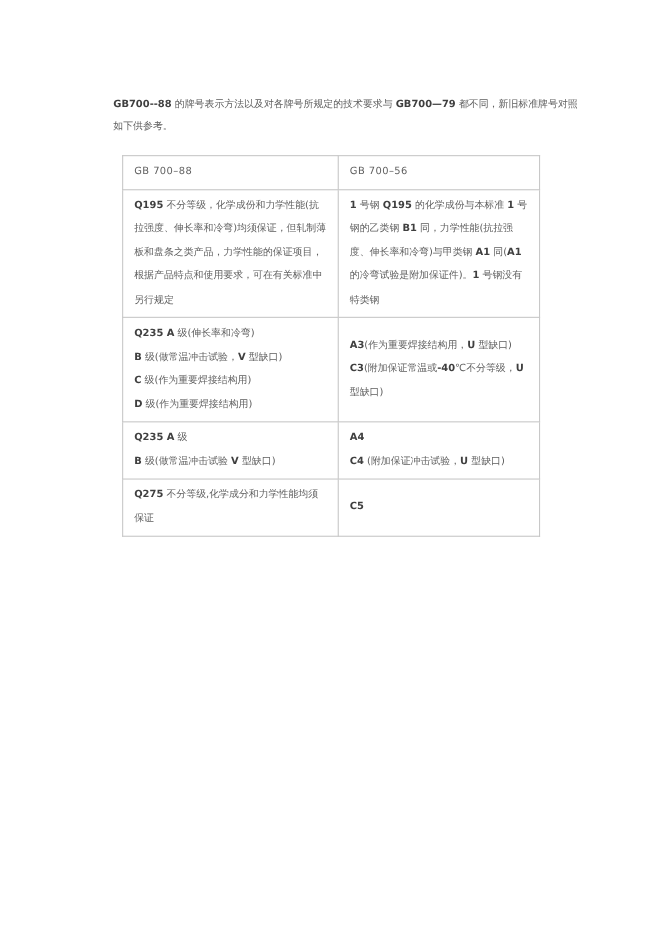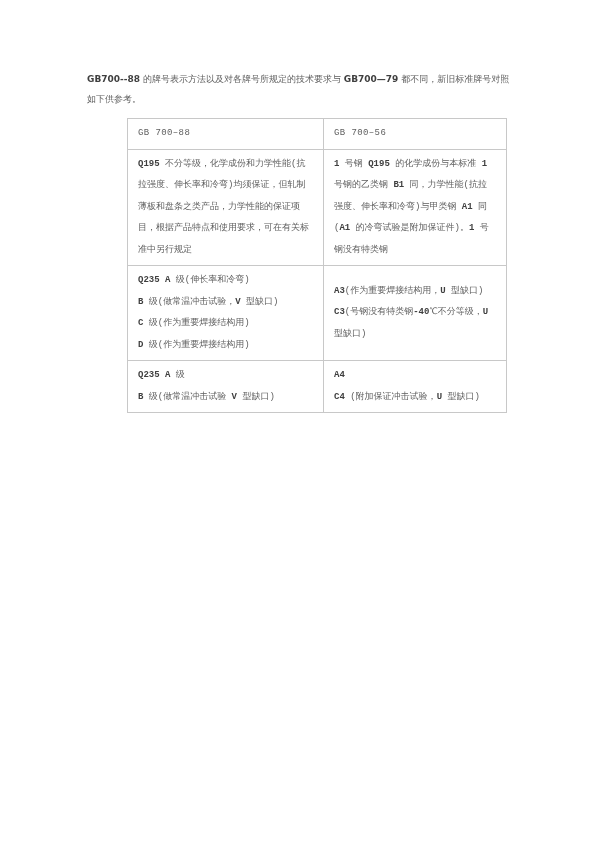--- a/index.html
+++ b/index.html
@@ -16,32 +16,31 @@
     color:var(--text);
   }
   .page{
     box-sizing:border-box;
     width:600px;height:850px;
     padding:69px 0 0 87px;
     overflow:hidden;
   }
   .intro{
     width:428px;
-    margin:0;
+    margin:16px;
     font-size:9px;
     line-height:20px;
     color:var(--text);
   }
   .b{font-weight:bold;color:var(--bold);}
   .n{font-weight:normal;}
   table.cmp{
     border-collapse:collapse;
     table-layout:fixed;
-    margin:9px 0 0 40px;
-    font-family:Liberation Mono, monospace;
+    margin:9px 0 0 24px;
   }
   table.cmp col.c1{width:196px;}
   table.cmp col.c2{width:183px;}
   table.cmp th, table.cmp td{
     border:1px solid var(--border);
     padding:4px 10px;
     font-size:9px;
     line-height:21.5px;
     text-align:left;
     vertical-align:middle;
@@ -88,28 +87,36 @@
         </tr>
         <tr>
           <td>
             <div class="para"><span class="b">Q235 A</span><span class="n"> 级(伸长率和冷弯)</span></div>
             <div class="para"><span class="b">B</span><span class="n"> 级(做常温冲击试验，</span><span class="b">V</span><span class="n"> 型缺口)</span></div>
             <div class="para"><span class="b">C</span><span class="n"> 级(作为重要焊接结构用)</span></div>
             <div class="para"><span class="b">D</span><span class="n"> 级(作为重要焊接结构用)</span></div>
           </td>
           <td>
             <div class="para"><span class="b">A3</span><span class="n">(作为重要焊接结构用，</span><span class="b">U</span><span class="n"> 型缺口)</span></div>
-            <div class="para"><span class="b">C3</span><span class="n">(号钢没有特类钢</span><span class="b">-40</span><span class="n">℃不分等级，</span><span class="b">U</span><span class="n"> 型缺口)</span></div>
+            <div class="para"><span class="b">C3</span><span class="n">(附加保证常温或</span><span class="b">-40</span><span class="n">℃不分等级，</span><span class="b">U</span><span class="n"> 型缺口)</span></div>
           </td>
         </tr>
         <tr>
           <td>
             <div class="para"><span class="b">Q235 A</span><span class="n"> 级</span></div>
             <div class="para"><span class="b">B</span><span class="n"> 级(做常温冲击试验 </span><span class="b">V</span><span class="n"> 型缺口)</span></div>
           </td>
           <td>
             <div class="para"><span class="b">A4</span></div>
             <div class="para"><span class="b">C4</span><span class="n"> (附加保证冲击试验，</span><span class="b">U</span><span class="n"> 型缺口)</span></div>
           </td>
         </tr>
+        <tr>
+          <td>
+            <div class="para"><span class="b">Q275</span><span class="n"> 不分等级,化学成分和力学性能均须保证</span></div>
+          </td>
+          <td>
+            <div class="para"><span class="b">C5</span></div>
+          </td>
+        </tr>
       </tbody>
   </table>
 </div>
 
 </body></html>

